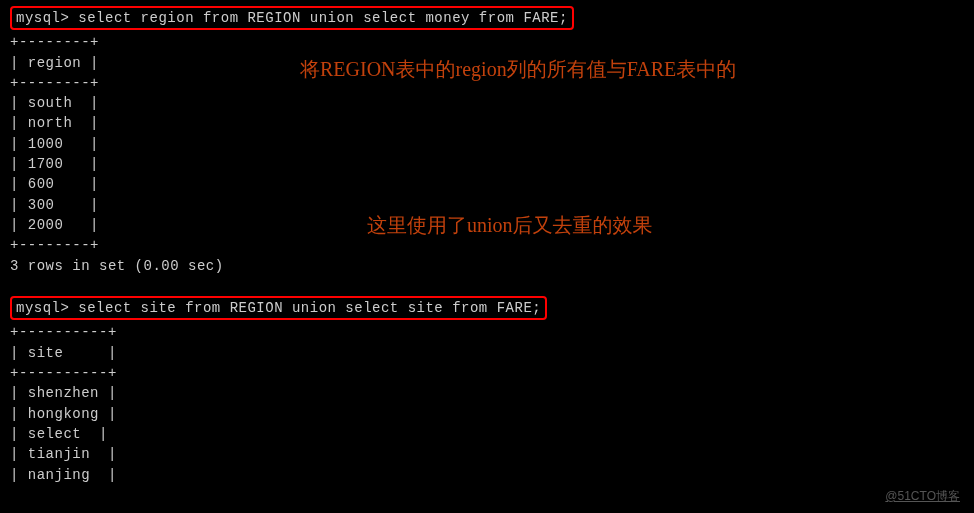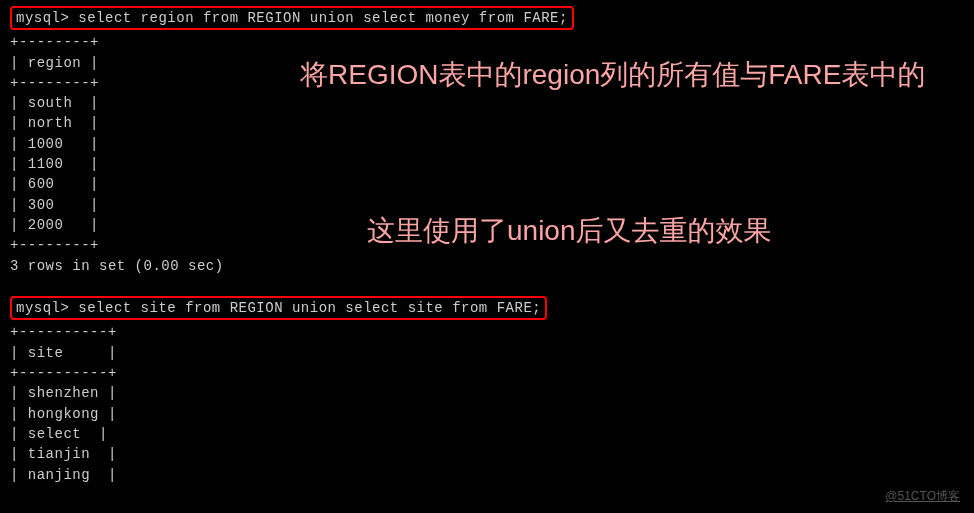--- a/index.html
+++ b/index.html
@@ -25,23 +25,23 @@
     }
     .query-box {
       border: 2px solid #ff0000;
       border-radius: 4px;
       display: inline-block;
       padding: 0px 4px;
       margin-bottom: 2px;
     }
     .annotation {
       position: absolute;
-      color: #fca5a5;
-      font-family: Liberation Sans, sans-serif;
-      font-size: 28px;
+      color: #c2410c;
+      font-family: Liberation Serif, serif;
+      font-size: 20px;
       line-height: 1.5;
     }
     .annotation-1 {
       top: 54px;
       left: 300px;
     }
     .annotation-2 {
       top: 210px;
       left: 367px;
     }
@@ -63,21 +63,21 @@
 <div class="query-box">
   <span class="terminal-line">mysql&gt; </span><span class="terminal-line">select region from REGION union select money from FARE;</span>
 </div>
 
 <div class="terminal-line">+--------+</div>
 <div class="terminal-line">| region |</div>
 <div class="terminal-line">+--------+</div>
 <div class="terminal-line">| south  |</div>
 <div class="terminal-line">| north  |</div>
 <div class="terminal-line">| 1000   |</div>
-<div class="terminal-line">| 1100   |</div>
+<div class="terminal-line">| 1700   |</div>
 <div class="terminal-line">| 600    |</div>
 <div class="terminal-line">| 300    |</div>
 <div class="terminal-line">| 2000   |</div>
 <div class="terminal-line">+--------+</div>
 <div class="terminal-line">3 rows in set (0.00 sec)</div>
 <div class="terminal-line">&nbsp;</div>
 
 <div class="query-box">
   <span class="terminal-line">mysql&gt; </span><span class="terminal-line">select site from REGION union select site from FARE;</span>
 </div>

